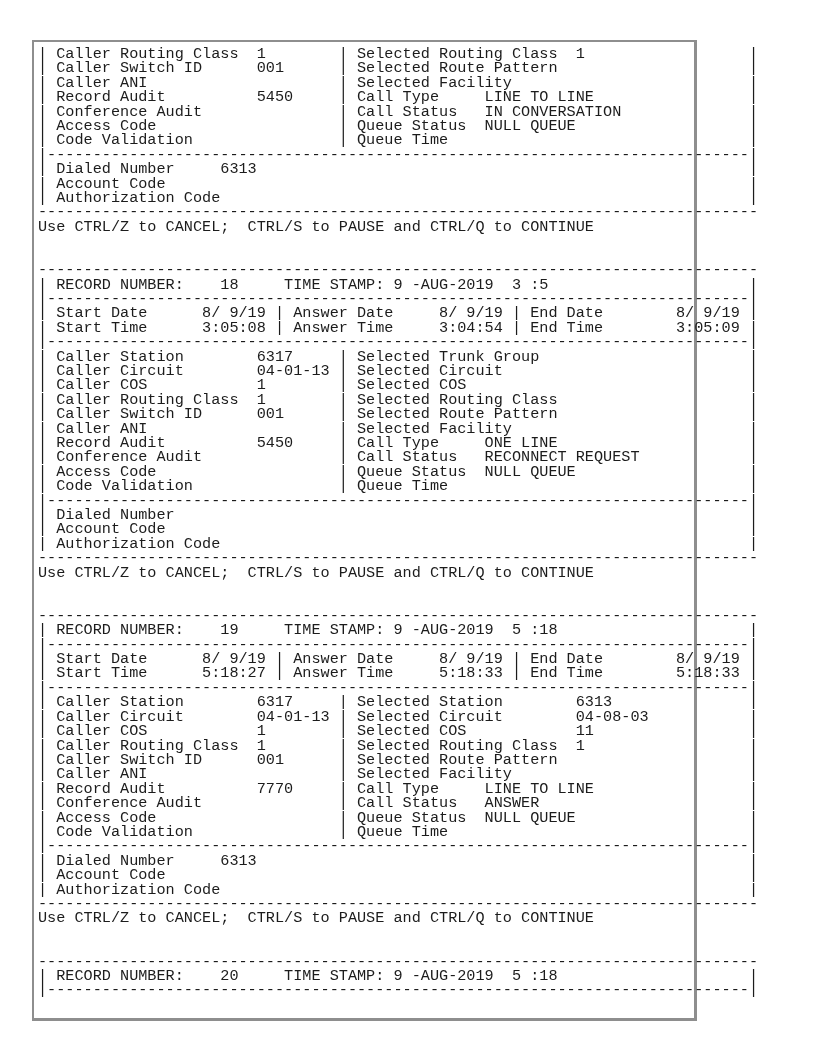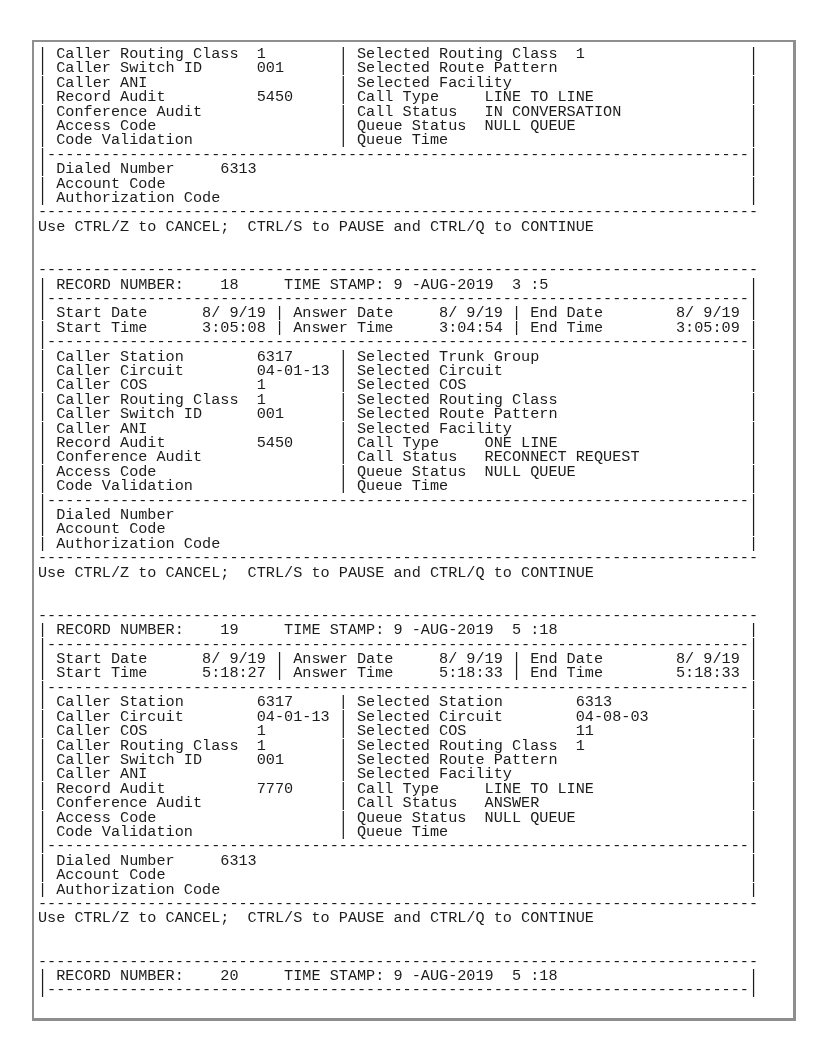--- a/index.html
+++ b/index.html
@@ -6,21 +6,21 @@
   body {
     width: 816px; height: 1056px;
     background: #ffffff;
     font-family: "Liberation Mono", "DejaVu Sans Mono", monospace;
     position: relative;
     overflow: hidden;
   }
   .page-frame {
     position: absolute;
     left: 32px; top: 40px;
-    width: 764px; height: 981px;
+    width: 665px; height: 981px;
     box-sizing: border-box;
     border: 2px solid #8e8e8e;
     border-right-width: 3px;
     border-bottom-width: 3px;
     background: #ffffff;
   }
   pre.terminal {
     margin: 0;
     padding: 5px 0 0 4px;
     font-family: "Liberation Mono", "DejaVu Sans Mono", monospace;

